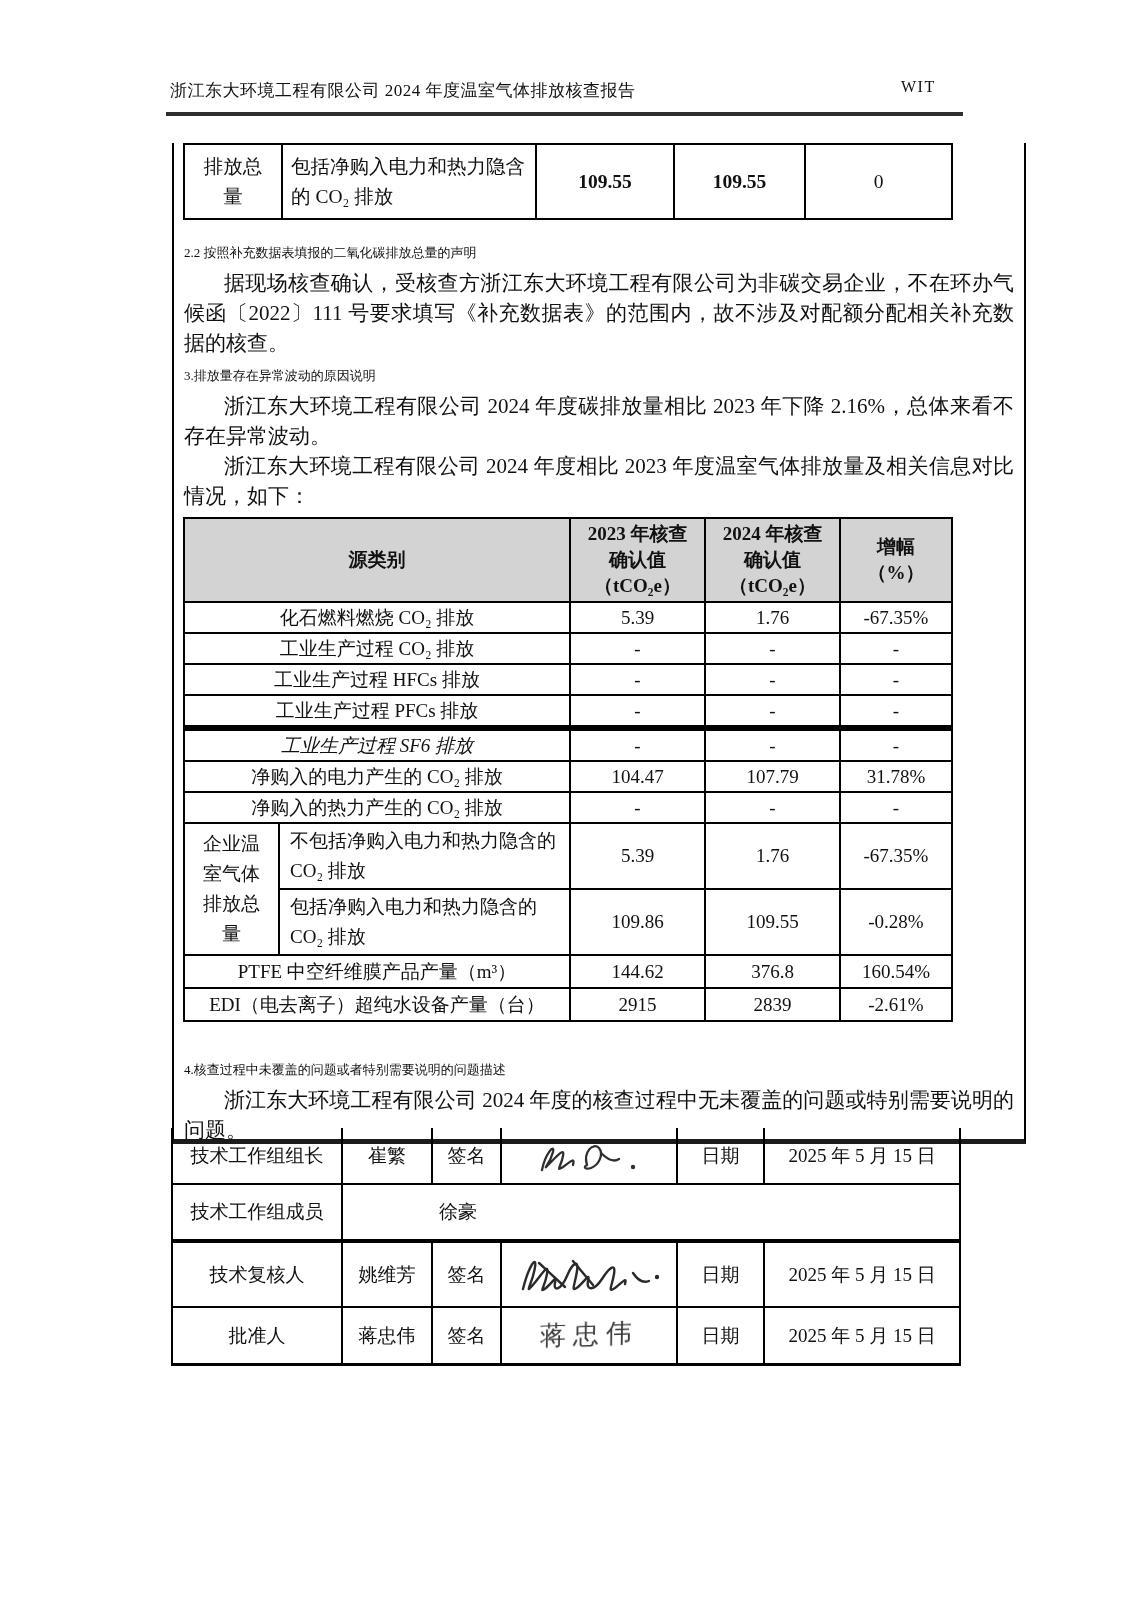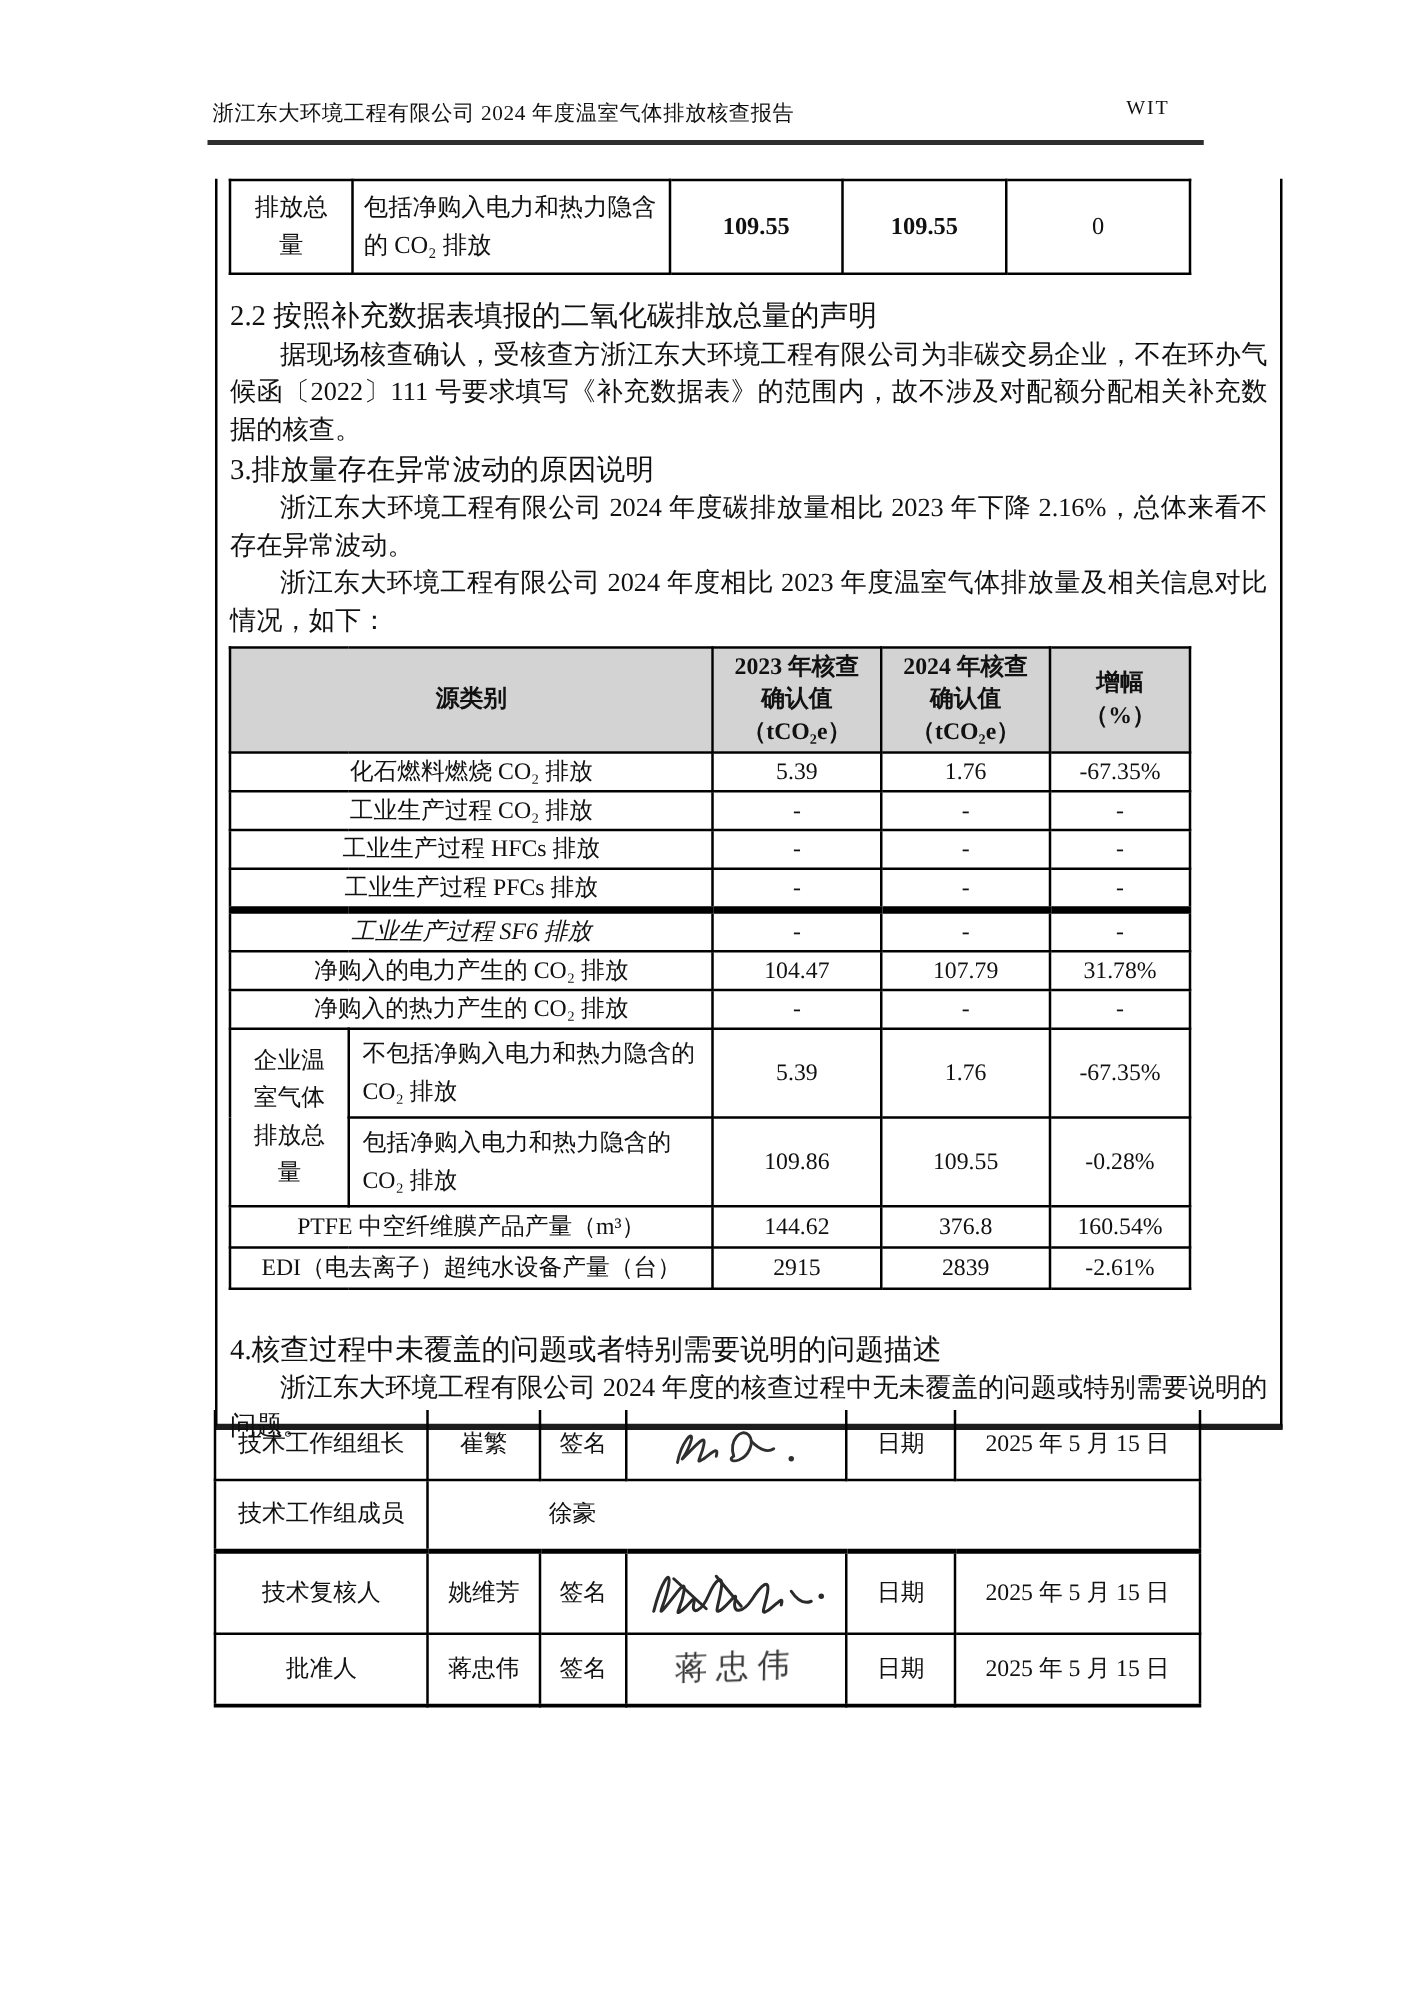--- a/index.html
+++ b/index.html
@@ -22,33 +22,33 @@
 
   
   .frag-table{margin:0 0 0 9px;width:768px;font-size:19.5px;}
   .frag-table td{height:69px;line-height:30px;}
   .cell-c{text-align:center;}
   .cell-l{text-align:left;padding:2px 8px;}
   .narrow-label{text-align:center;padding:0 17px;}
   .val-bold{font-weight:bold;}
 
   
-  .sec-h{margin:0 10px;font-size:23px;line-height:30px;}
+  .sec-h{margin:0 10px;font-size:13px;line-height:30px;}
   .h22{margin-top:18px;}
   .h3{margin-top:3px;}
   .h4{margin-top:33px;}
   .para{margin:0 10px;font-size:21px;line-height:30px;text-align:justify;text-justify:inter-character;text-indent:40px;}
 
   
   .cmp-table{margin:6px 0 0 9px;width:768px;font-size:19px;}
   .cmp-table th{background:#d3d3d3;font-weight:bold;line-height:26px;height:74px;text-align:center;padding:2px 0;}
   .pre{white-space:pre-line;}
   .r-s td{height:27px;text-align:center;line-height:27px;}
   .sf6-top td{border-top:6px solid #000000;font-style:italic;}
-  .group-label{text-align:center;padding:10px 16px;line-height:30px;}
+  .group-label{text-align:center;padding:0 16px;line-height:30px;}
   .r-g td{height:55px;text-align:center;}
   .desc-cell{text-align:left !important;padding:2px 10px;line-height:30px;}
   .r-b td{height:29px;text-align:center;line-height:29px;}
 
   
   .sig-table{position:absolute;left:171px;top:1128px;width:788px;font-size:19px;border-bottom:3px solid #000;}
   .sig-table td{border:2px solid #000;text-align:center;line-height:26px;}
   .sig-table tr.r1 td{border-top:none;height:53px;}
   .sig-table tr.r2 td{height:52px;}
   .sig-table tr.r3 td{border-top:4px solid #000;height:61px;}

